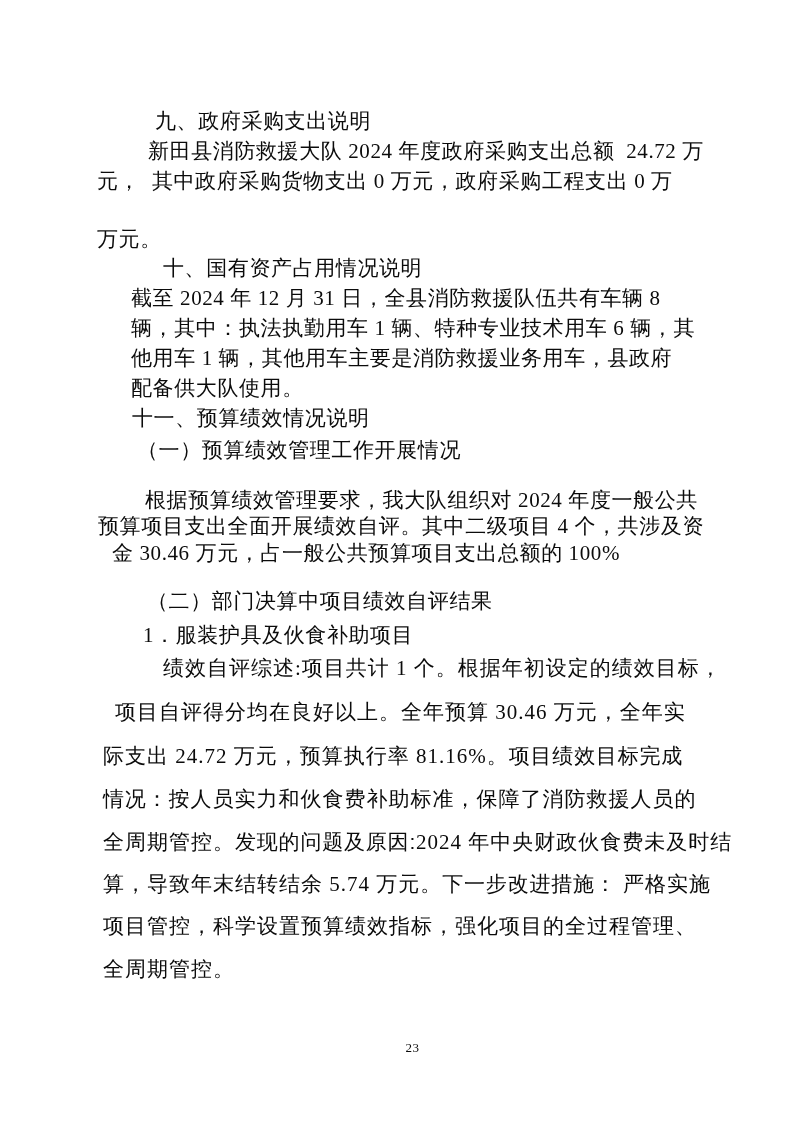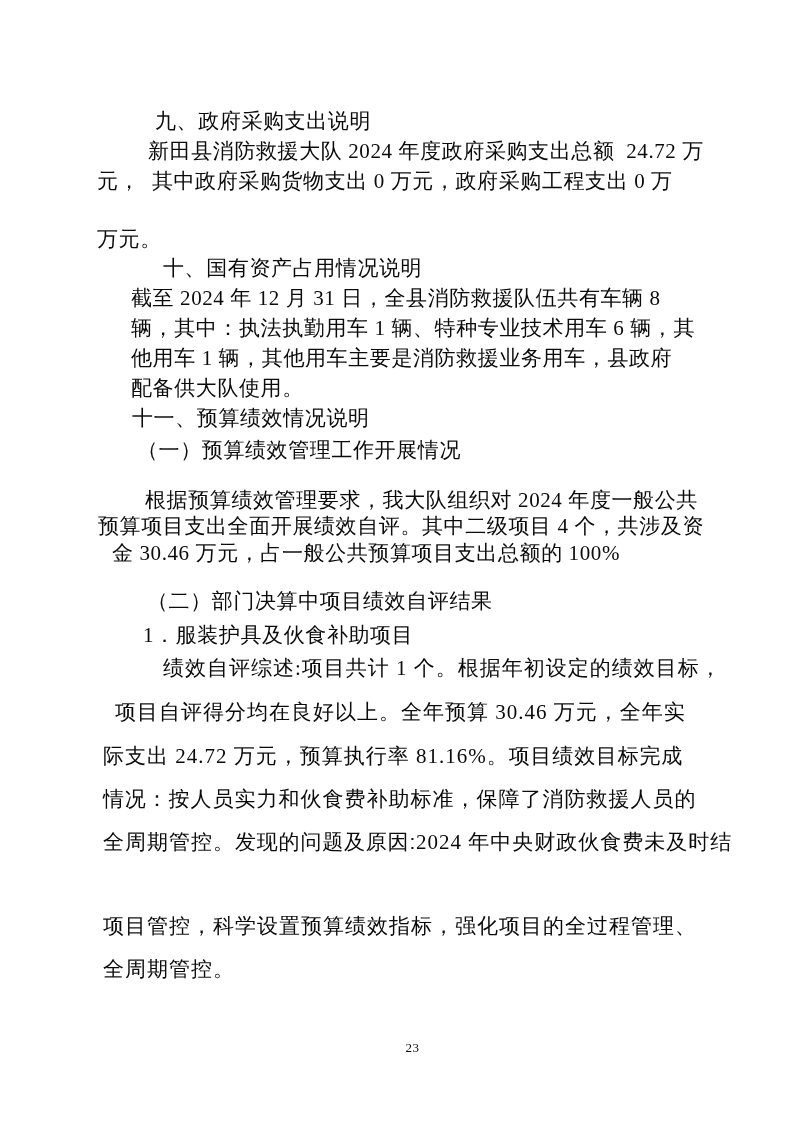--- a/index.html
+++ b/index.html
@@ -64,18 +64,19 @@
   <div class="ln" style="left:112px;top:540px">金 30.46 万元，占一般公共预算项目支出总额的 100%</div>
 
   <div class="ln" style="left:147px;top:588px">（二）部门决算中项目绩效自评结果</div>
   <div class="ln" style="left:143px;top:622px">1．服装护具及伙食补助项目</div>
 
   <div class="ln wide" style="left:163px;top:655px">绩效自评综述:项目共计 1 个。根据年初设定的绩效目标，</div>
   <div class="ln wide" style="left:115px;top:699px">项目自评得分均在良好以上。全年预算 30.46 万元，全年实</div>
   <div class="ln wide" style="left:103px;top:743px"><span>际支出 24.72 万元，预算执行率 81.16%。</span><span class="b">项目绩效目标完成</span></div>
   <div class="ln wide" style="left:103px;top:786px"><span class="b">情况：</span><span>按人员实力和伙食费补助标准，保障了消防救援人员的</span></div>
   <div class="ln wide" style="left:103px;top:829px"><span>全周期管控。</span><span class="b">发现的问题及原因:</span><span>2024 年中央财政伙食费未及时结</span></div>
+  <div class="ln wide" style="left:103px;top:871px"><span>算，导致年末结转结余 5.74 万元。</span><span class="b">下一步改进措施：</span><span> 严格实施</span></div>
   <div class="ln wide" style="left:103px;top:913px">项目管控，科学设置预算绩效指标，强化项目的全过程管理、</div>
   <div class="ln wide" style="left:103px;top:956px">全周期管控。</div>
 
   <div class="pageno">23</div>
 
 </div>
 
 </body></html>

